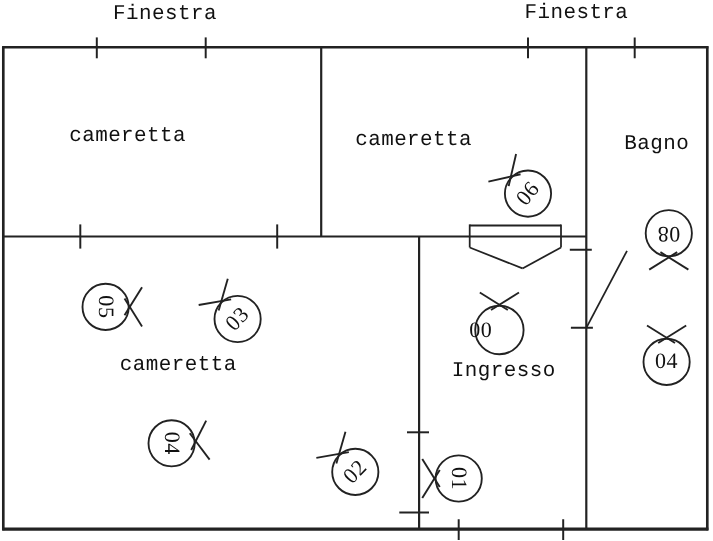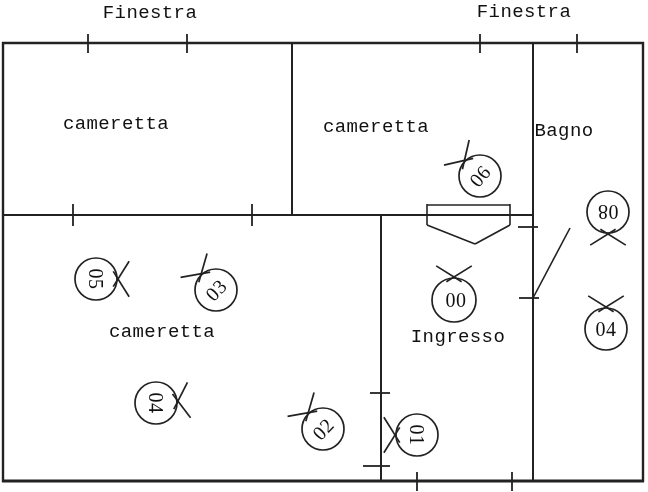--- a/index.html
+++ b/index.html
@@ -74,27 +74,27 @@
       <line x1="317.142396437215" y1="411.08798024049497" x2="287.59816384684876" y2="416.29742557050287" stroke="#222222" stroke-width="1.7"></line>
       <line x1="305.79839045775213" y1="421.30216910294223" x2="314.0675111322621" y2="392.46431822479263" stroke="#222222" stroke-width="1.7"></line>
       <circle cx="417" cy="435" r="21" fill="#ffffff" stroke="#222222" stroke-width="1.7"></circle>
       <line x1="399.76927337809883" y1="427.36756713459215" x2="383.8716954511027" y2="452.8090100192849" stroke="#222222" stroke-width="1.7"></line>
       <line x1="399.76927337809883" y1="442.63243286540785" x2="383.8716954511027" y2="417.1909899807151" stroke="#222222" stroke-width="1.7"></line>
     </svg>
   <div>
       <span class="digits" style="left: 480px; top: 176px; transform: translate(-50%, -50%) rotate(-50deg);">06</span>
       <span class="digits" style="left: 96px; top: 279px; transform: translate(-50%, -50%) rotate(90deg);">05</span>
       <span class="digits" style="left: 216px; top: 290px; transform: translate(-50%, -50%) rotate(-46deg);">03</span>
-      <span class="digits" style="left: 456px; top: 300px; transform: translate(-50%, -50%) rotate(0deg);">00</span>
+      <span class="digits" style="left: 437px; top: 300px; transform: translate(-50%, -50%) rotate(0deg);">00</span>
       <span class="digits" style="left: 608px; top: 212px; transform: translate(-50%, -50%) rotate(180deg);">08</span>
       <span class="digits" style="left: 606px; top: 329px; transform: translate(-50%, -50%) rotate(0deg);">04</span>
       <span class="digits" style="left: 156px; top: 403px; transform: translate(-50%, -50%) rotate(90deg);">04</span>
       <span class="digits" style="left: 323px; top: 429px; transform: translate(-50%, -50%) rotate(-46deg);">02</span>
       <span class="digits" style="left: 417px; top: 435px; transform: translate(-50%, -50%) rotate(90deg);">01</span>
       <span class="lbl" style="left: 150px; top: 13px;">Finestra</span>
       <span class="lbl" style="left: 524px; top: 12px;">Finestra</span>
       <span class="lbl" style="left: 116px; top: 124px;">cameretta</span>
       <span class="lbl" style="left: 376px; top: 127px;">cameretta</span>
-      <span class="lbl" style="left: 564px; top: 131px;">Bagno</span>
+      <span class="lbl" style="left: 597px; top: 131px;">Bagno</span>
       <span class="lbl" style="left: 162px; top: 332px;">cameretta</span>
       <span class="lbl" style="left: 458px; top: 337px;">Ingresso</span>
     </div>
 </div>
 
 </body></html>

